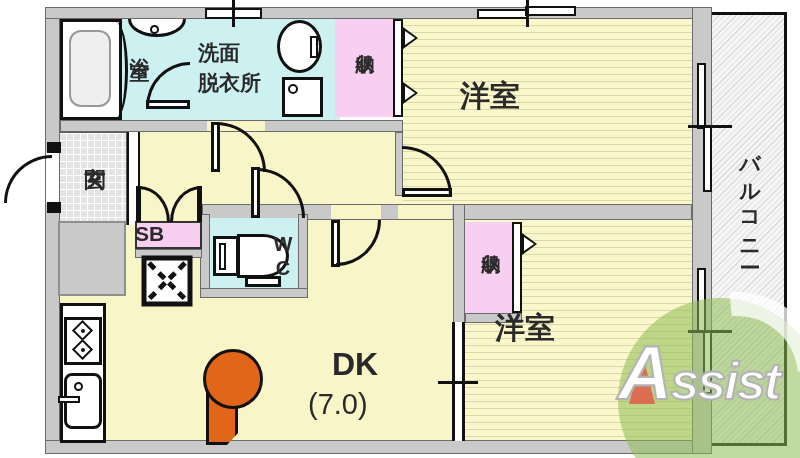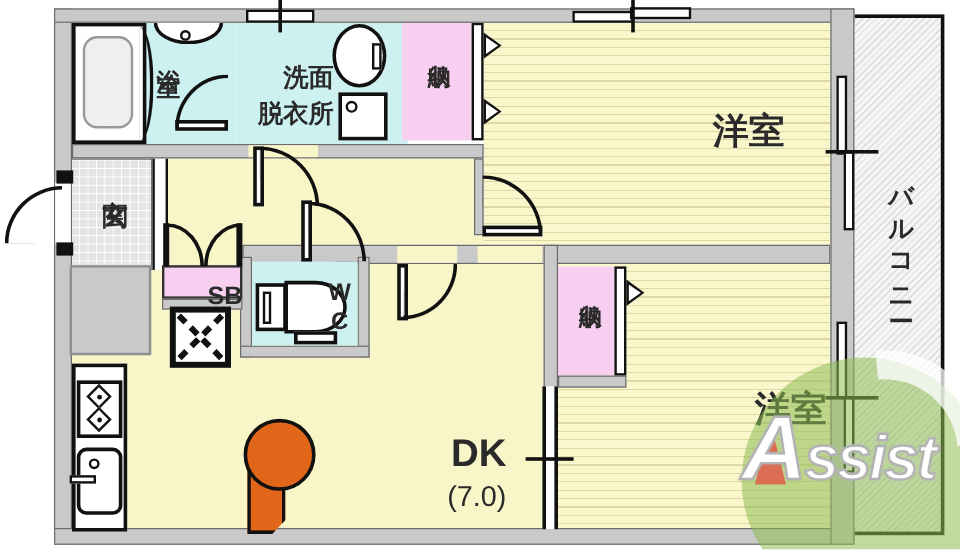--- a/index.html
+++ b/index.html
@@ -23,21 +23,21 @@
   .fix2{background:#fff;border:2px solid #111;}
   
   .arc{border:0 solid #111;background:transparent;}
   .arc.tl{border-top:3px solid #111;border-left:3px solid #111;border-top-left-radius:100% 100%;}
   .arc.tr{border-top:3px solid #111;border-right:3px solid #111;border-top-right-radius:100% 100%;}
   .arc.br{border-bottom:3px solid #111;border-right:3px solid #111;border-bottom-right-radius:100% 100%;}
   .leaf{background:#fff;border:3px solid #111;}
   .blackbar{background:#111;}
   .tick{background:#111;}
   
-  .lbl{font-weight:bold;color:#2a2a2a;text-align:right;margin-top:13px;}
+  .lbl{font-weight:bold;color:#2a2a2a;text-align:left;}
   .vtext{writing-mode:vertical-rl;text-orientation:upright;font-weight:bold;color:#2a2a2a;}
   .wc-lbl{font-weight:bold;word-break:break-all;line-height:24px;text-align:center;}
   
   .tri{width:0;height:0;border-top:11px solid transparent;border-bottom:11px solid transparent;border-left:15px solid #111;}
   .tri .inner{position:absolute;left:-13px;top:-7px;width:0;height:0;
       border-top:7px solid transparent;border-bottom:7px solid transparent;border-left:10px solid #fff;}
   
   .logo-circle{border-radius:50%;background:rgba(140,187,82,0.55);}
   .logo-leaf{border-radius:50%;border:24px solid transparent;border-top-color:rgba(255,255,255,0.75);transform:rotate(40deg);}
   .logo-text{font-style:italic;font-weight:bold;font-size:52px;color:#fff;letter-spacing:-2px;
@@ -173,21 +173,21 @@
     <div>脱衣所</div>
   </div>
   <div class="abs vtext" style="left:352px;top:38px;font-size:19px;letter-spacing:2px;">収納</div>
   <div class="abs lbl" style="left:460px;top:76px;width:194px;font-size:30px;">洋室</div>
   <div class="abs lbl" style="left:495px;top:308px;width:194px;font-size:30px;">洋室</div>
   <div class="abs vtext" style="left:478px;top:238px;font-size:19px;letter-spacing:2px;">収納</div>
   <div class="abs vtext" style="left:81px;top:150px;font-size:21px;letter-spacing:4px;">玄関</div>
   <div class="abs lbl" style="left:135px;top:222px;width:67px;font-size:21px;">SB</div>
   <div class="abs wc-lbl" style="left:272px;top:232px;width:22px;font-size:20px;">WC</div>
   <div class="abs lbl" style="left:332px;top:346px;width:90px;font-size:32px;">DK</div>
-  <div class="abs lbl" style="left:308px;top:388px;width:114px;font-size:24px;font-weight:normal;">(7.0)</div>
+  <div class="abs lbl" style="left:308px;top:388px;width:114px;font-size:29px;font-weight:normal;">(7.0)</div>
   <div class="abs vtext" style="left:736px;top:140px;font-size:21px;letter-spacing:5px;">バルコニー</div>
 
   <div class="abs logo-circle" style="left:618px;top:298px;width:205px;height:205px;"></div>
   <div class="abs logo-leaf" style="left:652px;top:292px;width:170px;height:170px;"></div>
   <div class="abs" style="left:629px;top:352px;width:26px;height:52px;background:rgba(224,90,74,0.85);clip-path:polygon(50% 0,100% 100%,0 100%);"></div>
   <div class="abs logo-text" style="left:618px;top:330px;width:190px;">Assist</div>
 
 </div>
 
 </body></html>

